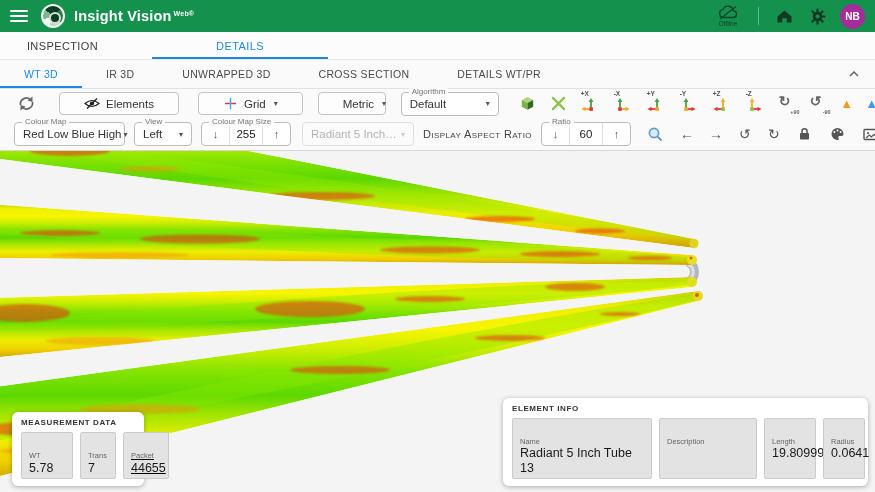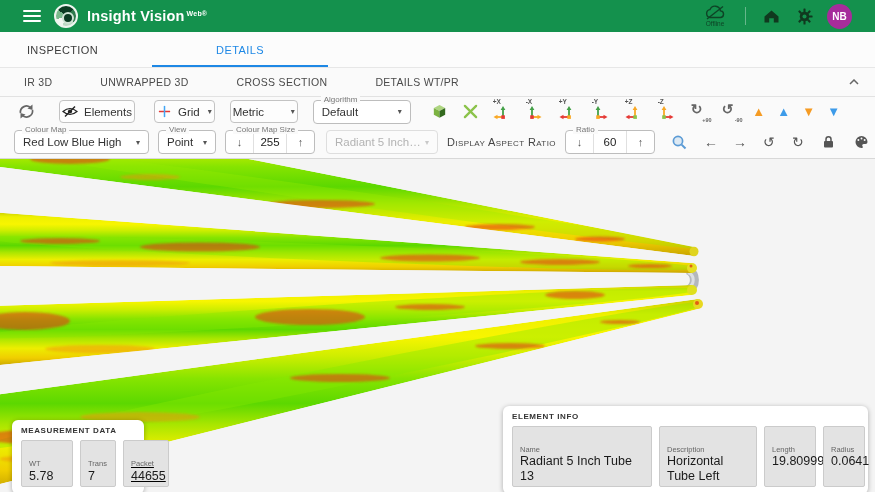--- a/index.html
+++ b/index.html
@@ -1,56 +1,56 @@
 <!DOCTYPE html>
 <html><head>
 <meta charset="utf-8">
 <style>
   html,body{margin:0;padding:0;background:#dcdcdc;}
   *{box-sizing:border-box;font-family:"Liberation Sans",sans-serif;}
   .app{position:relative;width:875px;height:492px;background:#fafafa;overflow:hidden;}
 
   
-  .hdr{height:32px;background:#14914d;display:flex;align-items:center;padding:0 23px;gap:9px;}
+  .hdr{height:32px;background:#14914d;display:flex;align-items:center;padding:0 10px;gap:9px;}
   .burger{width:18px;display:flex;flex-direction:column;gap:3px;cursor:pointer;margin-right:4px;}
   .burger span{height:2px;background:#fff;border-radius:1px;}
   .logo{width:24px;height:24px;border-radius:50%;border:2px solid #eef5ef;
         background:conic-gradient(from 200deg,#f2f7f2 0 14%,#79b98c 14% 30%,#0b3b22 30% 58%,#2f7a4c 58% 80%,#bcd8c4 80% 100%);position:relative;}
   .logo::after{content:"";position:absolute;left:6px;top:6px;width:8px;height:8px;border-radius:50%;
         background:#0b3b22;border:2px solid #cfe3d4;}
   .appTitle{color:#fff;font-size:14.5px;font-weight:bold;letter-spacing:.2px;display:flex;align-items:flex-start;gap:2px;}
   .appTitle sup{font-size:7px;font-weight:bold;margin-top:2px;}
   .hspace{flex:1;}
   .offline{display:flex;flex-direction:column;align-items:center;line-height:1;cursor:pointer;margin-right:6px;}
   .offline .olab{font-size:6.5px;color:#0e4426;margin-top:1px;}
   .hdiv{width:1px;height:18px;background:rgba(255,255,255,.35);margin:0 4px;}
   .hic{display:flex;align-items:center;justify-content:center;width:24px;height:24px;cursor:pointer;}
   .avatar{width:25px;height:25px;border-radius:50%;background:#a62c9b;color:#fff;font-size:10px;font-weight:bold;
         display:flex;align-items:center;justify-content:center;cursor:pointer;margin-left:2px;}
 
   
-  .tabs{height:36px;background:#fcfcfc;border-bottom:1px solid #e7e7e7;display:flex;}
+  .tabs{height:28px;background:#fcfcfc;border-bottom:1px solid #e7e7e7;display:flex;}
   .tab{width:125px;display:flex;align-items:center;justify-content:center;font-size:11px;font-weight:500;
        letter-spacing:.4px;color:#3c3c3c;position:relative;cursor:pointer;}
   .tab.active{color:#1e88e5;width:176px;margin-left:27px;}
   .tab.active::after{content:"";position:absolute;left:0;right:0;bottom:0;height:2px;background:#1e88e5;}
   .subtabs{height:29px;background:#fafafa;border-bottom:1px solid #e2e2e2;display:flex;align-items:stretch;}
   .stab{padding:0 24px;display:flex;align-items:center;font-size:10.5px;letter-spacing:.3px;color:#4a4a4a;
        position:relative;cursor:pointer;white-space:nowrap;}
   .stab.active{color:#1e88e5;}
   .stab.active::after{content:"";position:absolute;left:0;right:0;bottom:0;height:2px;background:#1e88e5;}
   .collapse{margin-left:auto;margin-right:10px;display:flex;align-items:center;cursor:pointer;color:#666;
        font-size:11px;font-weight:bold;padding:0 6px;}
 
   
   .tb1{height:29px;display:flex;align-items:center;padding:0 14px;gap:7px;background:#fafafa;}
   .tb2{height:33px;display:flex;align-items:center;padding:0 14px;gap:9px;background:#fafafa;border-bottom:1px solid #d8d8d8;}
   .iconbtn{width:24px;height:24px;display:flex;align-items:center;justify-content:center;cursor:pointer;flex:none;}
   .btn{height:23px;border:1px solid #c3c3c3;border-radius:4px;background:#fdfdfd;font-size:11.5px;color:#333;
-       display:flex;align-items:center;gap:6px;padding:0 2px;cursor:pointer;white-space:nowrap;flex:none;}
+       display:flex;align-items:center;gap:6px;padding:0 24px;cursor:pointer;white-space:nowrap;flex:none;}
   .caret{font-size:8px;color:#555;margin-left:2px;}
   .fld{position:relative;height:24px;border:1px solid #bdbdbd;border-radius:4px;background:#fff;
        display:flex;align-items:center;padding:0 8px;cursor:pointer;flex:none;}
   .flab{position:absolute;top:-5px;left:7px;font-size:8px;color:#777;background:#fafafa;padding:0 3px;line-height:1;white-space:nowrap;}
   .fval{font-size:11.5px;color:#333;white-space:nowrap;}
   .fld.grp{padding:0;}
   .stepbtn{width:27px;height:100%;display:flex;align-items:center;justify-content:center;font-size:11px;color:#555;cursor:pointer;}
   .numin{width:34px;height:100%;border:none;border-left:1px solid #e0e0e0;border-right:1px solid #e0e0e0;
        text-align:center;font-size:11.5px;color:#222;background:transparent;padding:0;}
   .fld.disabled{border-color:#dedede;background:#fbfbfb;}
@@ -126,20 +126,21 @@
     </div>
     <div class="avatar">NB</div>
   </div>
 
   <div class="tabs">
     <div class="tab">INSPECTION</div>
     <div class="tab active">DETAILS</div>
   </div>
 
   <div class="subtabs">
+    <div class="stab active">WT 3D</div>
     <div class="stab">IR 3D</div>
     <div class="stab">UNWRAPPED 3D</div>
     <div class="stab">CROSS SECTION</div>
     <div class="stab">DETAILS WT/PR</div>
     <div class="collapse">
       <svg width="10" height="6" viewBox="0 0 10 6">
           <polyline points="1,5 5,1 9,5" fill="none" stroke="#666" stroke-width="1.5"></polyline>
         </svg>
     </div>
   </div>
@@ -264,28 +265,28 @@
     </div>
 
     <span class="solidarrow" style="color:#f59b23;">▲</span>
     <span class="solidarrow" style="color:#3d9be9;">▲</span>
     <span class="solidarrow" style="color:#f59b23;">▼</span>
     <span class="solidarrow" style="color:#3d9be9;">▼</span>
 
   </div>
 
   <div class="tb2">
-    <div class="fld" style="width:135px;justify-content:space-between;">
+    <div class="fld" style="width:111px;justify-content:space-between;">
       <span class="flab">Colour Map</span>
       <span class="fval">Red Low Blue High</span>
       <span class="caret">▾</span>
     </div>
     <div class="fld" style="width:58px;justify-content:space-between;">
       <span class="flab">View</span>
-      <span class="fval">Point</span>
+      <span class="fval">Left</span>
       <span class="caret">▾</span>
     </div>
     <div class="fld grp">
       <span class="flab">Colour Map Size</span>
       <span class="stepbtn">↓</span>
       <input class="numin" value="255" style="">
       <span class="stepbtn">↑</span>
     </div>
     <div class="fld disabled" style="width:112px;justify-content:space-between;margin-left:2px;">
       <span class="fval" style="overflow:hidden;text-overflow:ellipsis;">Radiant 5 Inch Tube 13</span>
@@ -445,21 +446,20 @@
 
     <div class="card" style="left:503px;width:365px;">
       <div class="cardTitle">ELEMENT INFO</div>
       <div class="frow">
         <div class="fbox" style="min-width:140px;">
           <span class="fblbl">Name</span>
           <span class="fbval">Radiant 5 Inch Tube 13</span>
         </div>
         <div class="fbox" style="min-width:98px;">
           <span class="fblbl">Description</span>
-          <span class="fbval">Horizontal Tube Left</span>
         </div>
         <div class="fbox" style="min-width:52px;">
           <span class="fblbl">Length</span>
           <span class="fbval">19.809999</span>
         </div>
         <div class="fbox" style="min-width:42px;">
           <span class="fblbl">Radius</span>
           <span class="fbval">0.0641</span>
         </div>
       </div>

